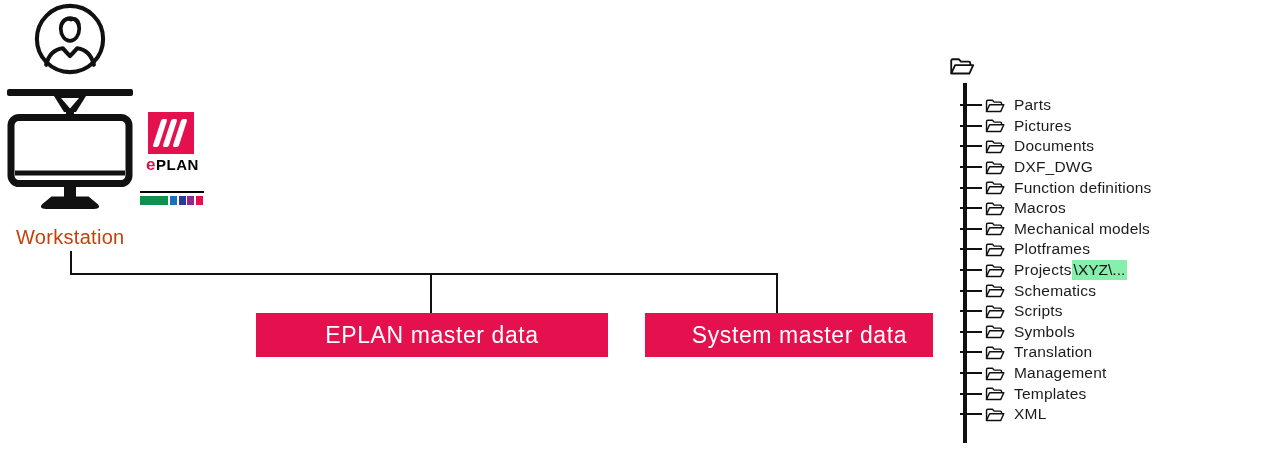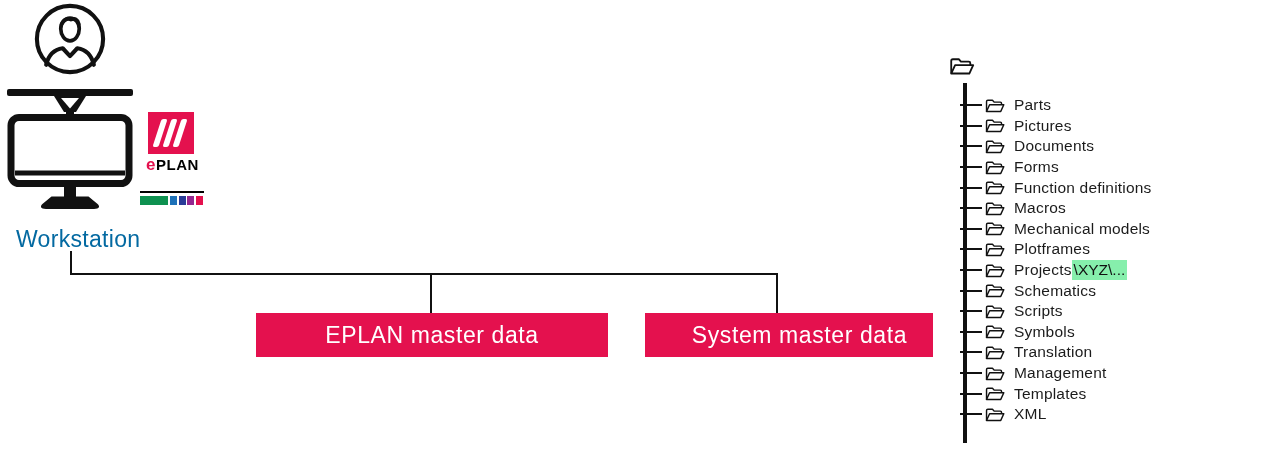--- a/index.html
+++ b/index.html
@@ -13,21 +13,21 @@
     background: #ffffff;
     overflow: hidden;
   }
   .abs { position: absolute; }
 
   
   .avatar-wrap   { left: 33px;  top: 2px;   width: 74px;  height: 74px; }
   .monitor-wrap  { left: 5px;   top: 86px;  width: 130px; height: 127px; }
   .ws-label {
     left: 16px; top: 226px;
-    font-size: 23px; color: #0369a1; letter-spacing: 0.3px;
+    font-size: 20px; color: #c2410c; letter-spacing: 0.3px;
   }
 
   
   .eplan-logo { left: 140px; top: 112px; width: 64px; }
   .eplan-square {
     width: 46px; height: 42px; margin-left: 8px;
     position: relative; overflow: hidden;
   }
   .slash {
     position: absolute; top: 7px; width: 6px; height: 28px;
@@ -171,29 +171,29 @@
 
     <div class="tree-row">
       <span class="branch"></span>
       <svg class="row-folder">
         <use href="#sym-folder" width="22" height="17"></use>
       </svg>
       <span class="row-label">Documents</span>
 
     </div>
 
-
-    <div class="tree-row">
-      <span class="branch"></span>
-      <svg class="row-folder">
-        <use href="#sym-folder" width="22" height="17"></use>
-      </svg>
-      <span class="row-label">Forms</span>
-
-    </div>
+    <div class="tree-row">
+      <span class="branch"></span>
+      <svg class="row-folder">
+        <use href="#sym-folder" width="22" height="17"></use>
+      </svg>
+      <span class="row-label">DXF_DWG</span>
+
+    </div>
+
 
     <div class="tree-row">
       <span class="branch"></span>
       <svg class="row-folder">
         <use href="#sym-folder" width="22" height="17"></use>
       </svg>
       <span class="row-label">Function definitions</span>
 
     </div>
 

